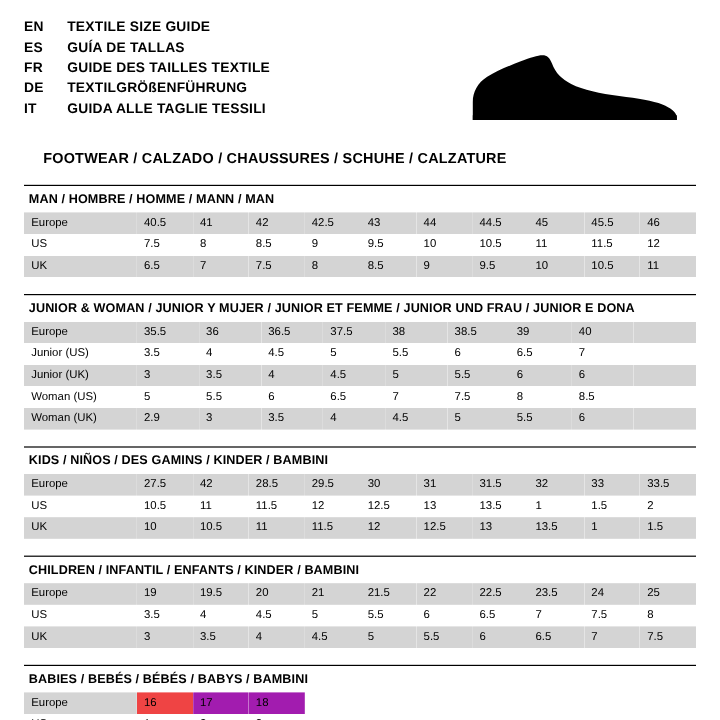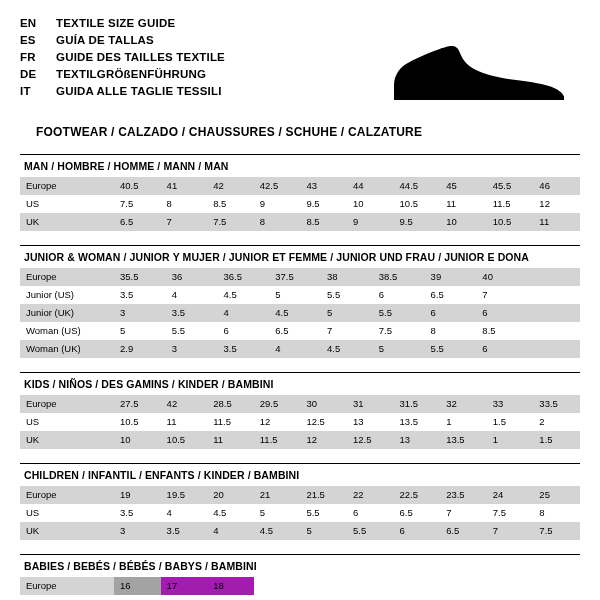--- a/index.html
+++ b/index.html
@@ -340,21 +340,21 @@
       </tbody>
     </table>
   </div>
 
   <div class="group babies">
     <div class="group-title">BABIES / BEBÉS / BÉBÉS / BABYS / BAMBINI</div>
     <table class="size">
       <tbody>
         <tr>
           <td class="rowlabel shadecell" style="background:#d4d4d4">Europe</td>
-          <td style="background:#a3a3a3">16</td>
+          <td style="background:#ef4444">16</td>
           <td style="background:#a21caf">17</td>
           <td style="background:#a21caf">18</td>
           <td></td>
           <td></td>
           <td></td>
           <td></td>
           <td></td>
           <td></td>
           <td></td>
         </tr>

